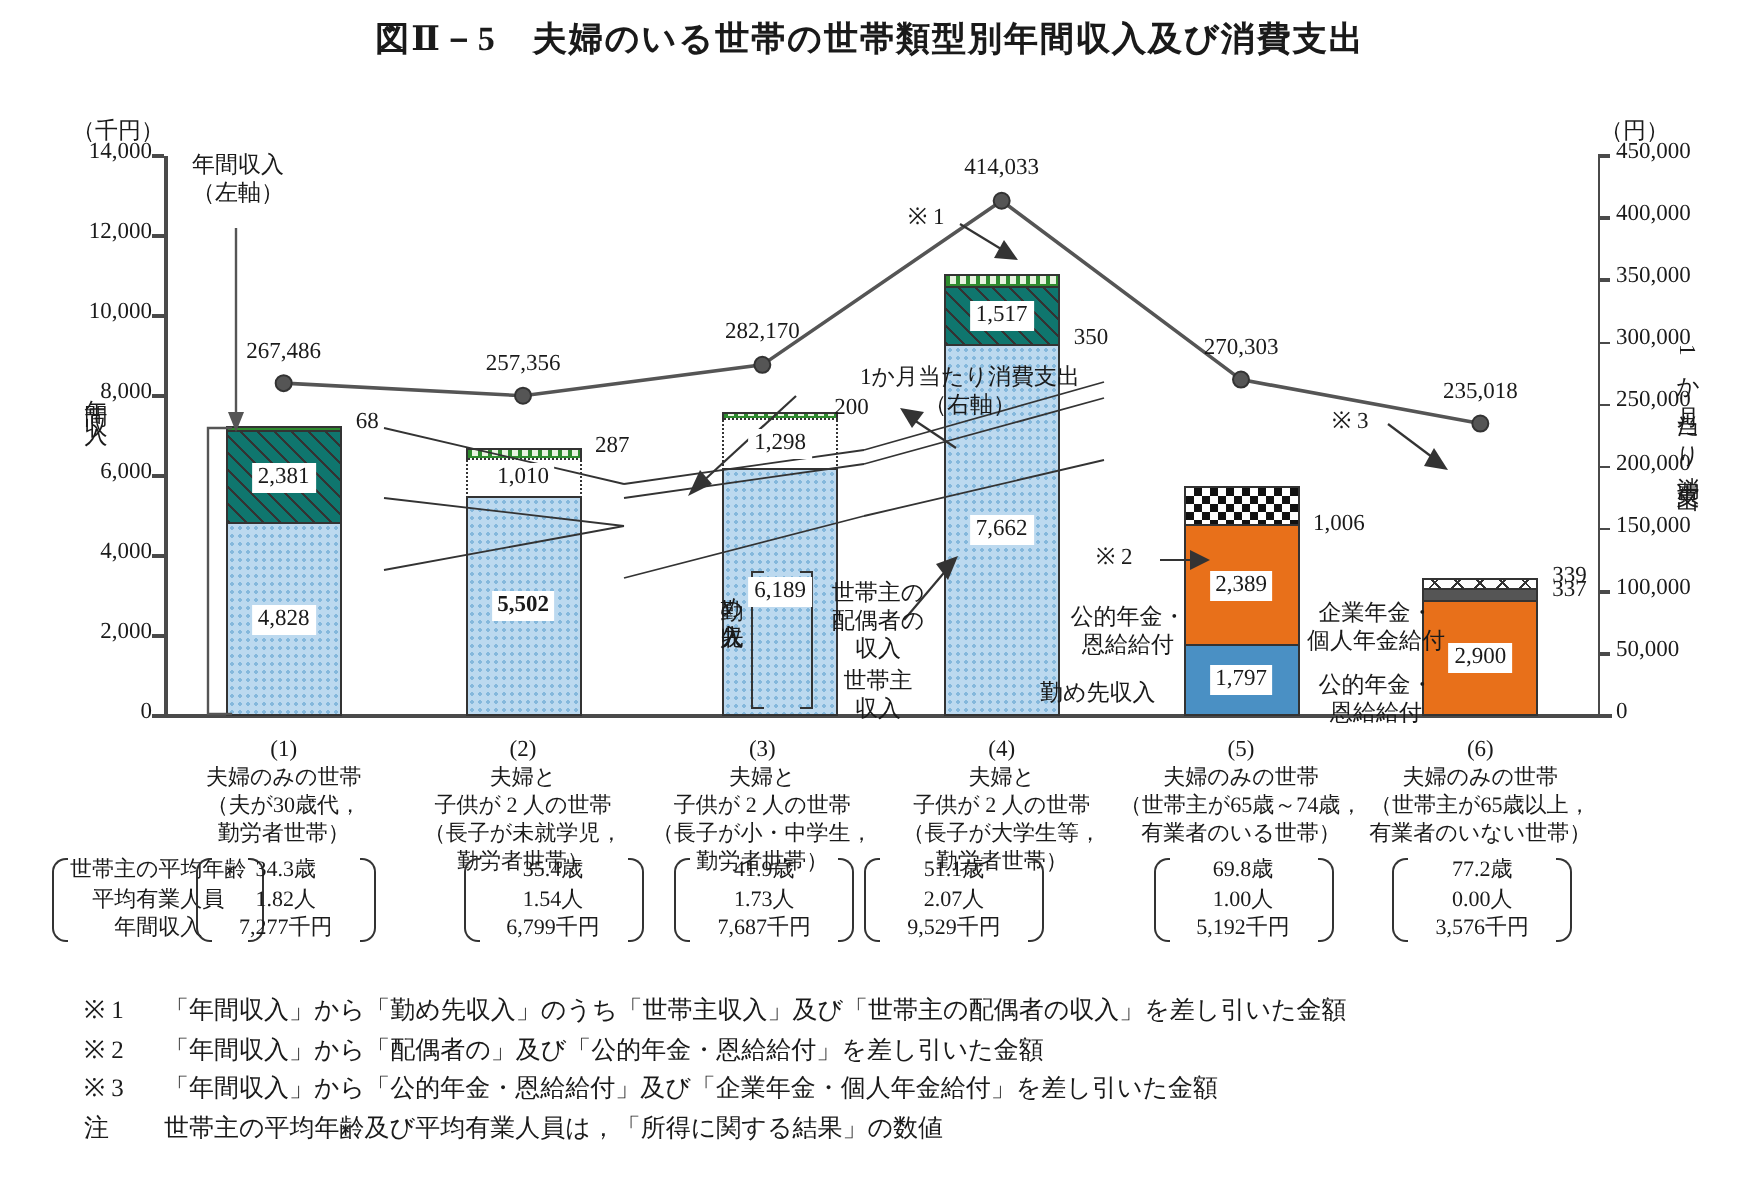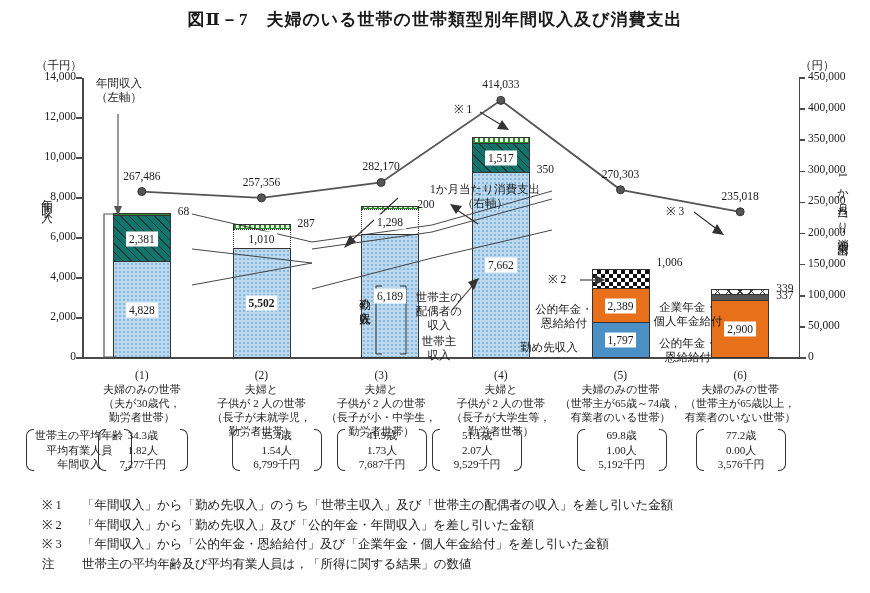--- a/index.html
+++ b/index.html
@@ -88,21 +88,21 @@
   .brk .ln{display:block;text-align:center;white-space:nowrap;}
   .brk.lbl .ln{text-align:center;}
   
   #notes{position:absolute;left:42px;top:496px;font-size:12.5px;line-height:19.5px;}
   #notes div{white-space:nowrap;}
   .nmark{display:inline-block;width:40px;}
 </style>
 </head>
 <body>
 
-<div class="abs" id="title">図Ⅱ－7　夫婦のいる世帯の世帯類型別年間収入及び消費支出</div>
+<div class="abs" id="title">図Ⅱ－5　夫婦のいる世帯の世帯類型別年間収入及び消費支出</div>
 
 <div class="abs" id="plot">
 
   <div class="axis-line" id="yaxisL"></div>
   <div class="axis-line" id="yaxisR"></div>
   <div class="axis-line" id="xaxis"></div>
 
   <div id="ticksL">
       <div class="tickL" style="top: -0.75px;"></div>
       <div class="tlabL" style="top: -8px;">14,000</div>
@@ -188,21 +188,21 @@
         <div class="seg green" style="height: 7px;"></div>
         <div class="seg hatch" style="height: 30.34px;">
           <span class="val">1,517</span>
         </div>
         <div class="seg blue-dot" style="height: 186px;">
           <span class="val">7,662</span>
         </div>
       </div>
       <div class="bargroup" style="left: 509.5px;">
         <div class="seg checker" style="height: 20.12px;"></div>
-        <div class="seg orange" style="height: 35px;">
+        <div class="seg orange" style="height: 61px;">
           <span class="val">2,389</span>
         </div>
         <div class="seg blue-solid" style="height: 35.94px;">
           <span class="val">1,797</span>
         </div>
       </div>
       <div class="bargroup" style="left: 629.167px;">
         <div class="seg zigzag" style="height: 6.78px;"></div>
         <div class="seg darkgray" style="height: 6.74px;"></div>
         <div class="seg orange" style="height: 58px;">
@@ -368,16 +368,16 @@
     <div class="statrow" style="left: 97.8333px;"><span class="brk" style="display: inline-block; width: 72px;"><span class="ln">34.3歳</span><span class="ln">1.82人</span><span class="ln">7,277千円</span></span></div>
     <div class="statrow" style="left: 217.5px; padding-left: 14px;"><span class="brk" style="display: inline-block; width: 72px;"><span class="ln">35.4歳</span><span class="ln">1.54人</span><span class="ln">6,799千円</span></span></div>
     <div class="statrow" style="left: 337.167px;"><span class="brk" style="display: inline-block; width: 72px;"><span class="ln">41.9歳</span><span class="ln">1.73人</span><span class="ln">7,687千円</span></span></div>
     <div class="statrow" style="left: 432px;"><span class="brk" style="display: inline-block; width: 72px;"><span class="ln">51.1歳</span><span class="ln">2.07人</span><span class="ln">9,529千円</span></span></div>
     <div class="statrow" style="left: 576.5px;"><span class="brk" style="display: inline-block; width: 72px;"><span class="ln">69.8歳</span><span class="ln">1.00人</span><span class="ln">5,192千円</span></span></div>
     <div class="statrow" style="left: 696.167px;"><span class="brk" style="display: inline-block; width: 72px;"><span class="ln">77.2歳</span><span class="ln">0.00人</span><span class="ln">3,576千円</span></span></div>
   </div>
 
 <div id="notes">
     <div><span class="nmark">※ 1</span><span>「年間収入」から「勤め先収入」のうち「世帯主収入」及び「世帯主の配偶者の収入」を差し引いた金額</span></div>
-    <div><span class="nmark">※ 2</span><span>「年間収入」から「勤め先収入」及び「公的年金・年間収入」を差し引いた金額</span></div>
+    <div><span class="nmark">※ 2</span><span>「年間収入」から「配偶者の」及び「公的年金・恩給給付」を差し引いた金額</span></div>
     <div><span class="nmark">※ 3</span><span>「年間収入」から「公的年金・恩給給付」及び「企業年金・個人年金給付」を差し引いた金額</span></div>
     <div><span class="nmark">注</span><span>世帯主の平均年齢及び平均有業人員は，「所得に関する結果」の数値</span></div>
   </div>
 
 </body></html>

